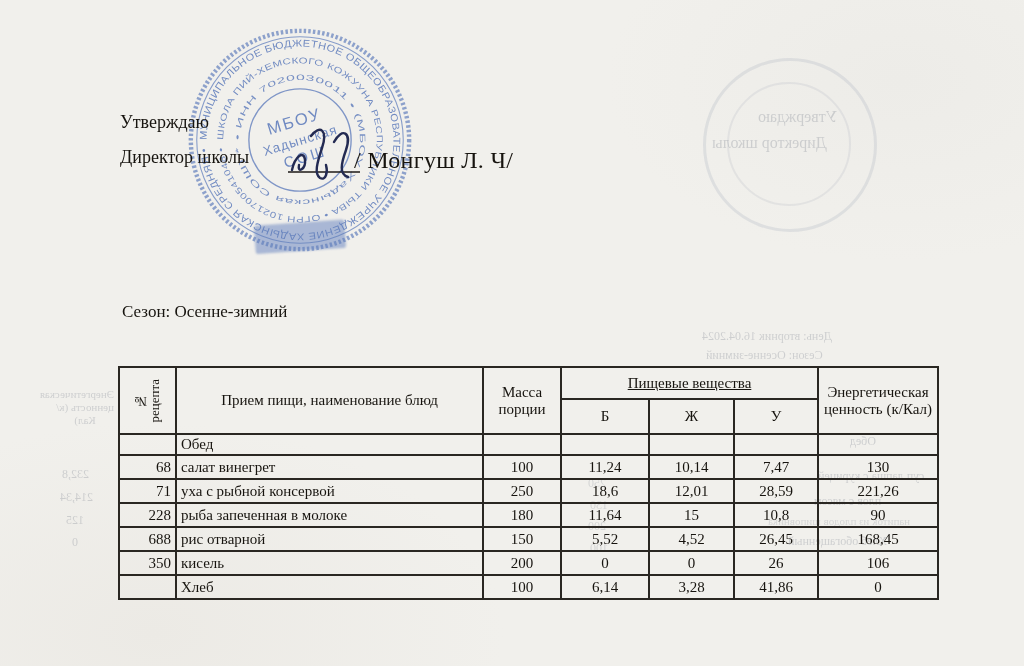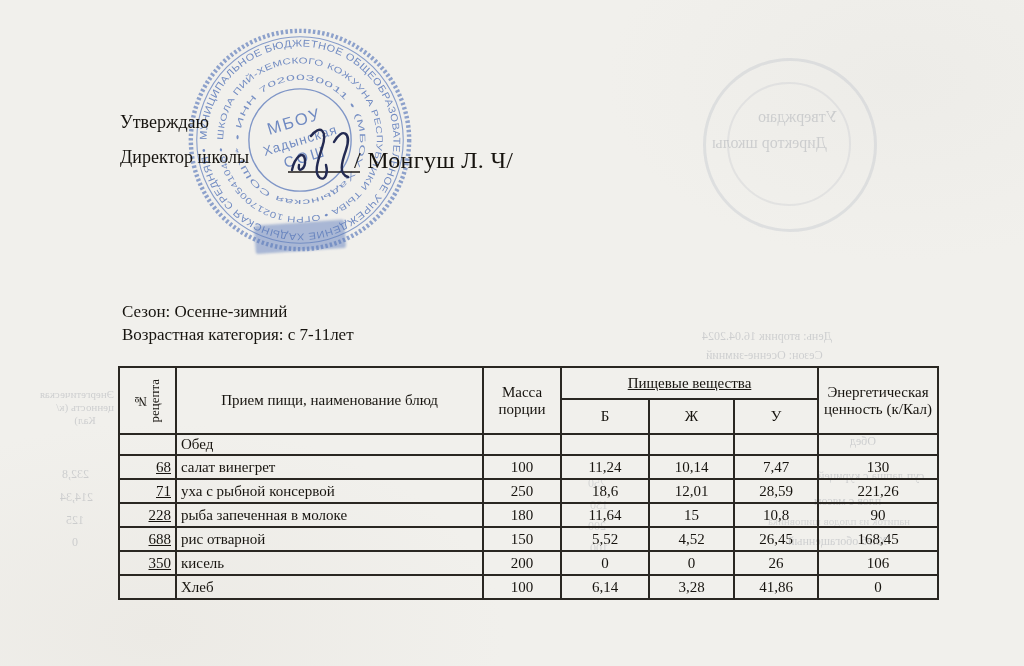--- a/index.html
+++ b/index.html
@@ -30,21 +30,21 @@
     font-size:15px;
   }
   table.menu td, table.menu th{
     border:2px solid #2a2722;padding:0 4px;overflow:hidden;
     font-weight:normal;vertical-align:middle;background:transparent;
   }
   th.h1{height:30px;text-decoration:underline;} 
   th.h2{height:33px;}
   tr.r-section td{height:19px;}
   tr.r-data td{height:22px;}
-  .c-no{text-align:right;padding-right:9px;font-weight:bold;text-decoration:underline;}
+  .c-no{text-align:right;padding-right:9px;font-weight:bold;}
   .c-dish{text-align:left;padding-left:7px;}
   .c-num{text-align:center;font-weight:bold;}
   .section-label{font-weight:bold;}
   .hdr{text-align:center;line-height:17px;}
   .vhead{
     writing-mode:vertical-rl;transform:rotate(180deg);
     margin:0 auto;font-size:13px;line-height:14px;white-space:nowrap;
   }
   .vhead span{display:block;text-align:center;}
   
@@ -124,21 +124,20 @@
     <g fill="none" stroke="#232a52" stroke-width="2.4" stroke-linecap="round">
       <path d="M8,48 C11,34 20,28 21,38 C22,47 13,52 15,43"></path>
       <path d="M27,14 C36,2 44,8 38,26 C33,41 30,52 36,56 C42,59 44,50 42,43"></path>
       <path d="M50,20 C58,5 68,10 62,28 C57,42 55,52 64,55"></path>
     </g>
   </svg>
   <div class="abs director-name">/ Монгуш Л. Ч/</div>
 
   <div class="abs meta">
     <div>Сезон: Осенне-зимний</div>
-    <div>Возрастная категория: с 7-11лет</div>
   </div>
 
   <table class="menu">
     <colgroup>
       <col style="width:57px">
         <col style="width:307px">
         <col style="width:78px">
       <col style="width:88px">
         <col style="width:85px">
         <col style="width:84px">

